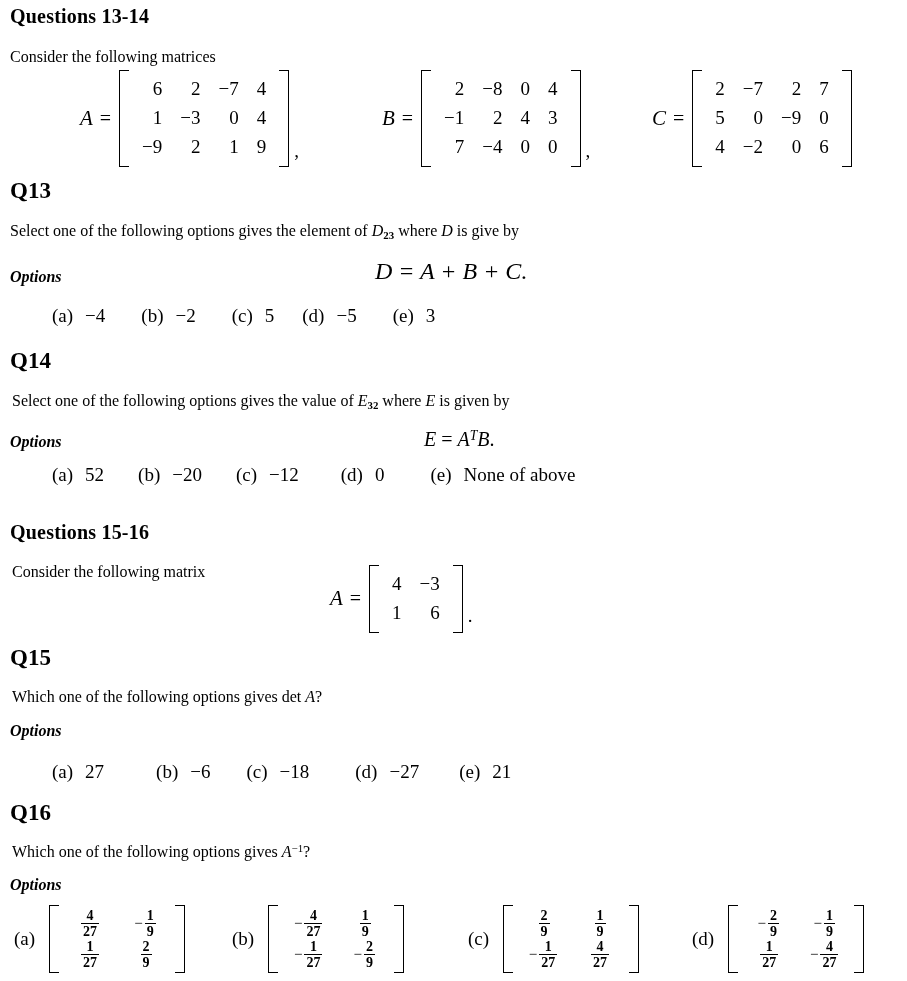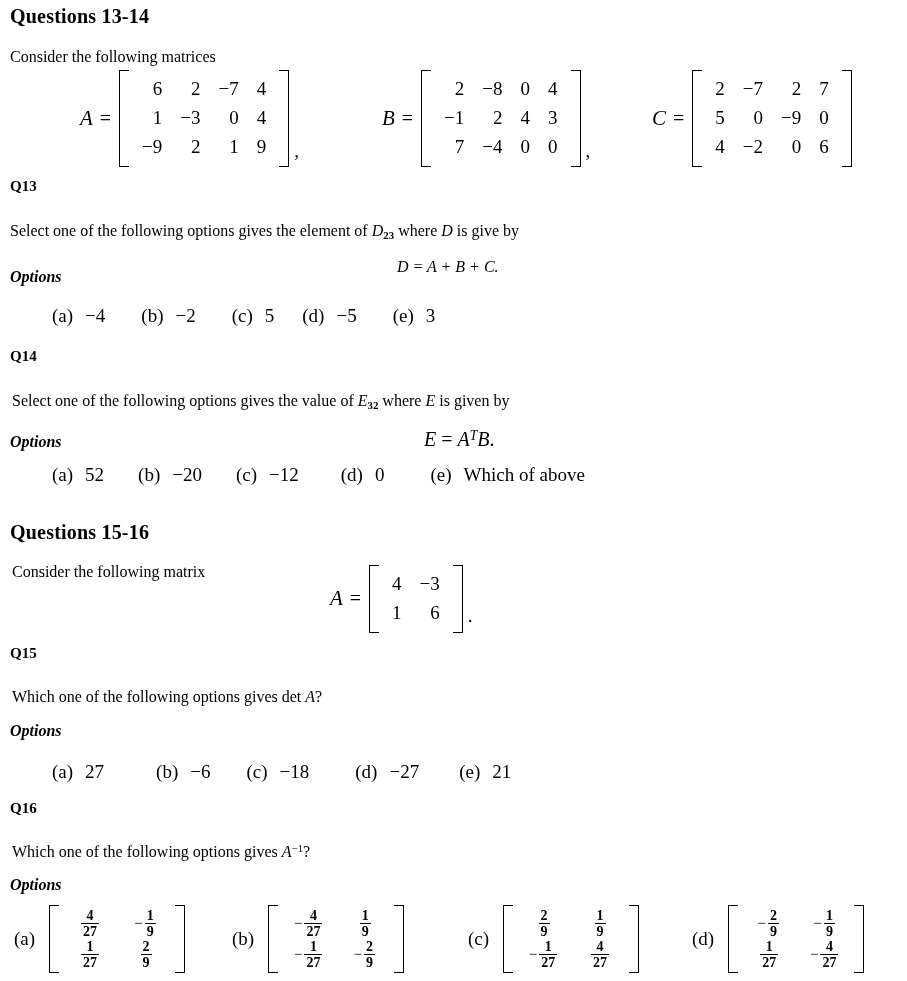--- a/index.html
+++ b/index.html
@@ -24,21 +24,21 @@
 
   
   .abs { position: absolute; white-space: nowrap; }
 
   .sec-head {
     font-size: 20px;
     font-weight: bold;
     letter-spacing: 0.2px;
   }
   .q-head {
-    font-size: 15px;
+    font-size: 23px;
     font-weight: bold;
   }
   .body-text {
     font-size: 16px;
   }
   .options-label {
     font-size: 16px;
     font-weight: bold;
     font-style: italic;
     text-align: right;
@@ -247,21 +247,21 @@
       </span>
     </span>
   </div>
 
   <div class="abs q-head" style="left:10px; top:178px;">Q13</div>
 
   <div class="abs body-text" style="left:10px; top:222px;">
     <span>Select one of the following options gives the element of </span><span class="mathvar">D</span><sub class="msub">23</sub><span> where </span><span class="mathvar">D</span><span> is give by</span>
   </div>
 
-  <div class="abs body-text mathvar" style="left:375px; top:258px; font-size:16px;margin-left:22px;">D = A + B + C.</div>
+  <div class="abs body-text mathvar" style="left:375px; top:258px; font-size:24px;">D = A + B + C.</div>
 
   <div class="abs options-label" style="left:10px; top:268px;">Options</div>
 
   <div class="opt-row" style="left:52px; top:305px;">
     <span class="opt">
       <span class="opt-tag">(a)</span>
       <span class="opt-val">−4</span>
     </span>
     <span class="opt" style="margin-left:36px;">
       <span class="opt-tag">(b)</span>
@@ -305,21 +305,21 @@
     <span class="opt" style="margin-left:34px;">
       <span class="opt-tag">(c)</span>
       <span class="opt-val">−12</span>
     </span>
     <span class="opt" style="margin-left:42px;">
       <span class="opt-tag">(d)</span>
       <span class="opt-val">0</span>
     </span>
     <span class="opt" style="margin-left:46px;">
       <span class="opt-tag">(e)</span>
-      <span class="opt-val">Which of above</span>
+      <span class="opt-val">None of above</span>
     </span>
   </div>
 
   <div class="abs sec-head" style="left:10px; top:521px;">Questions 15-16</div>
 
   <div class="abs body-text" style="left:12px; top:563px;">Consider the following matrix</div>
 
   <div class="matrix-eq" style="left:330px; top:565px;">
     <span class="mat-name">A</span>
     <span class="eqsign">=</span>

